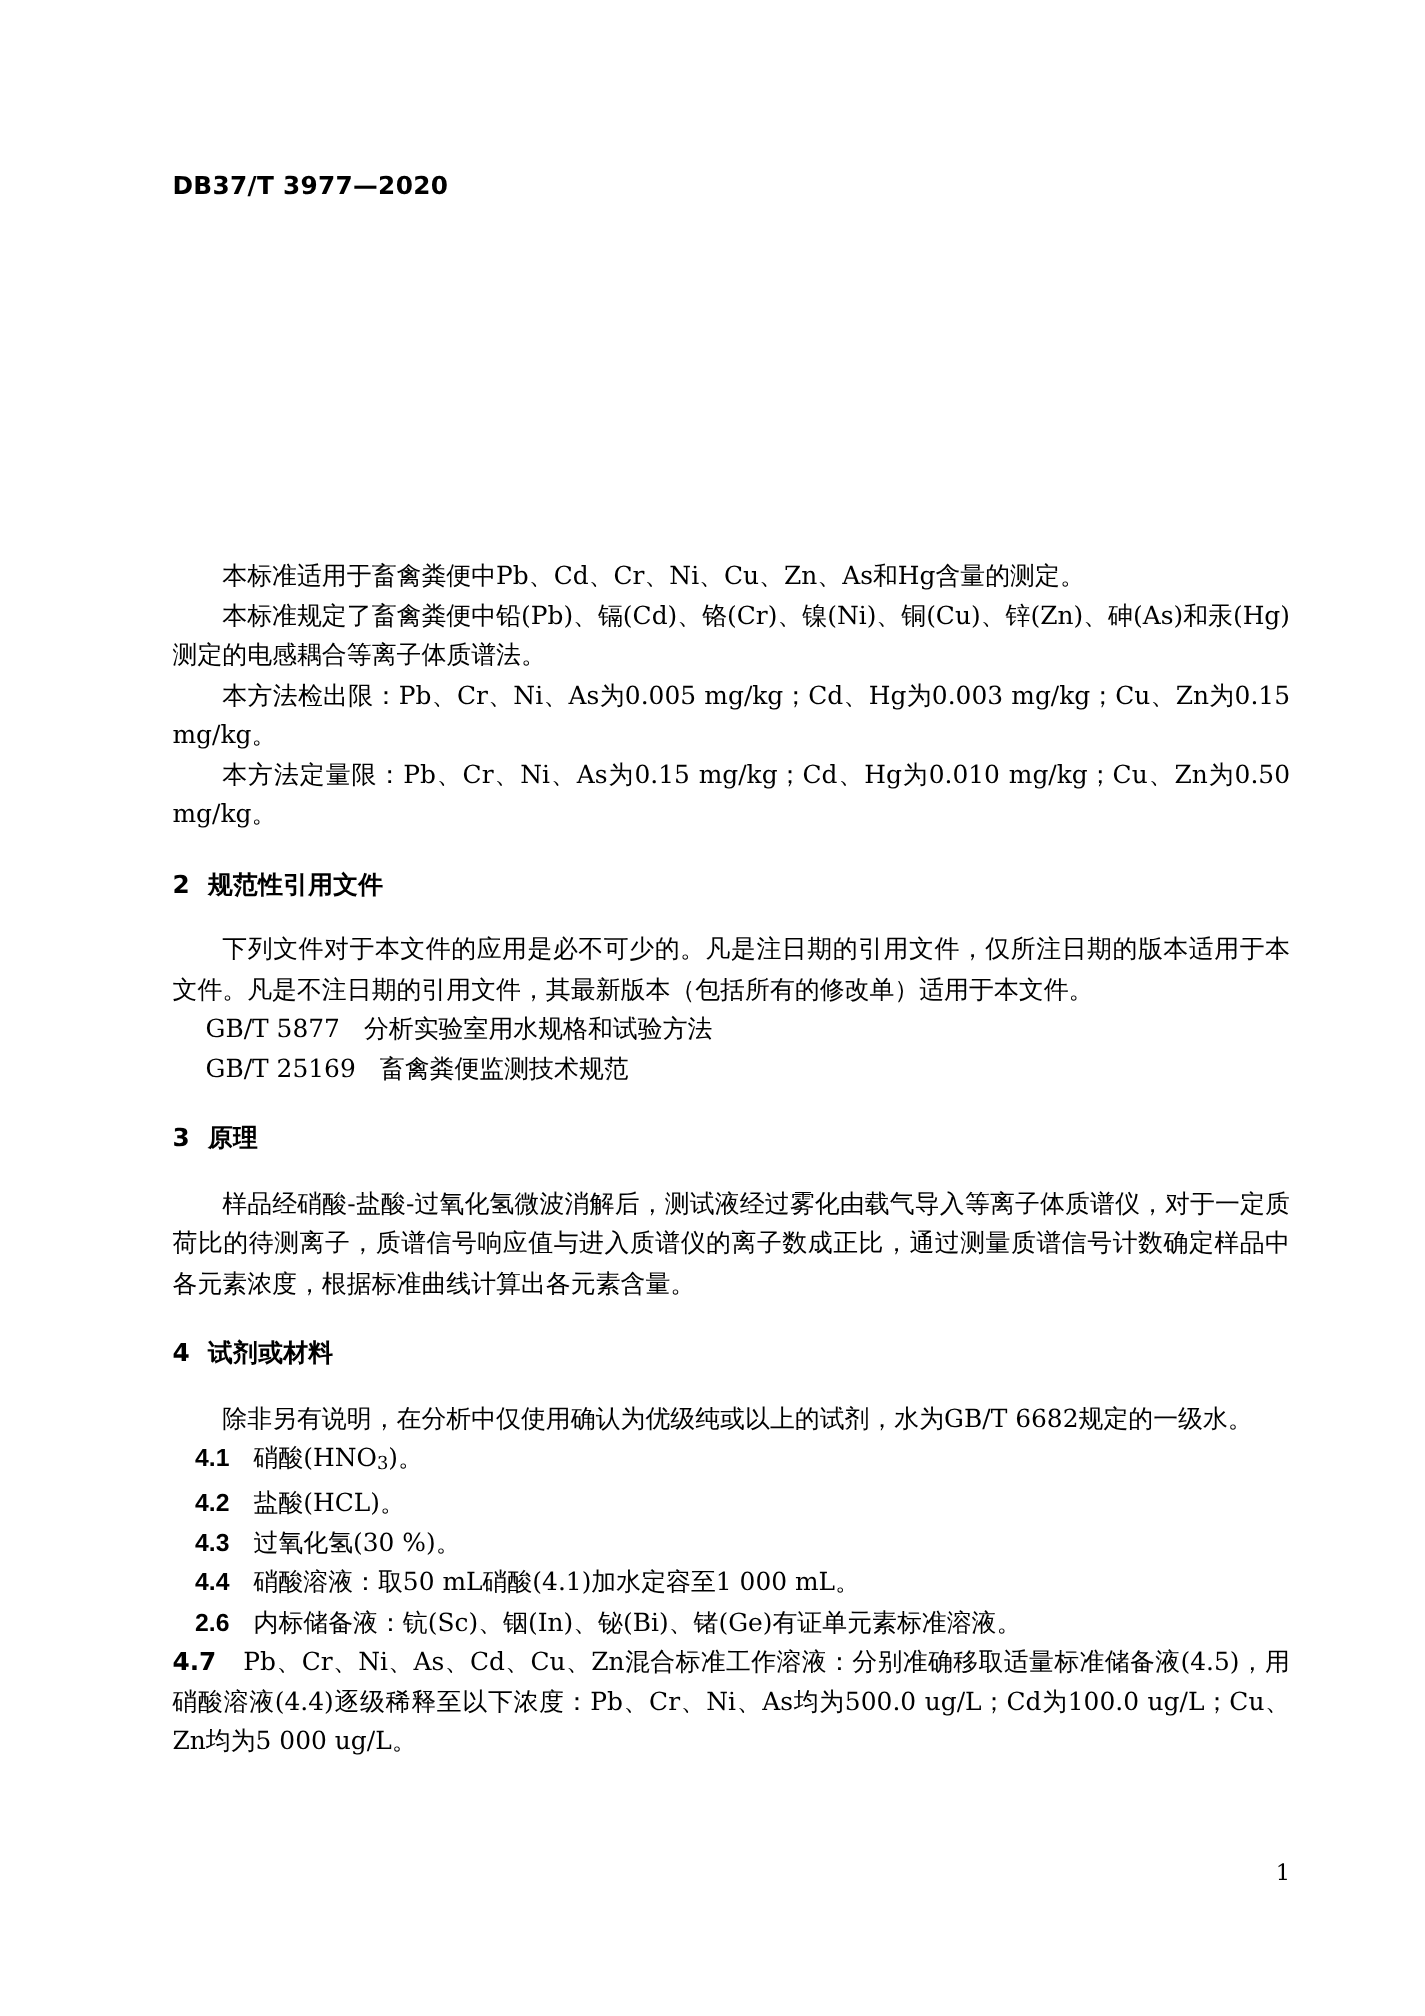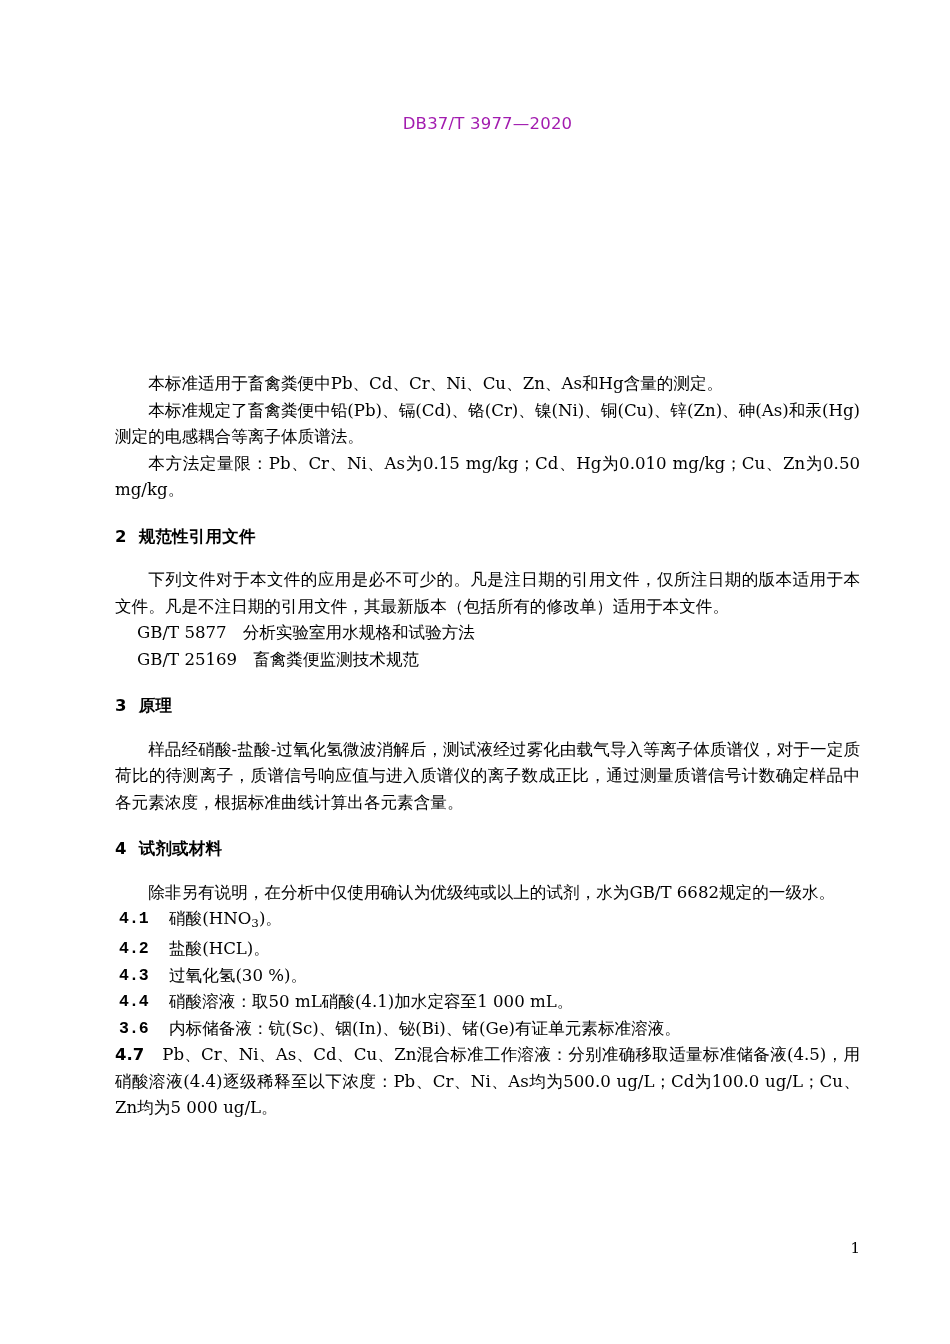--- a/index.html
+++ b/index.html
@@ -23,26 +23,26 @@
     height: 1344px;
     box-sizing: border-box;
   }
 
   
   .doc-header {
     position: absolute;
     top: 114px;
     left: 115px;
     width: 745px;
-    text-align: center;
+    text-align: left;
     font-family: "DejaVu Sans", "Liberation Sans", sans-serif;
     font-size: 16.5px;
     letter-spacing: 0.2px;
-    font-weight: 400;
-    color: #a21caf;
+    font-weight: 700;
+    color: #000000;
   }
 
   
   .doc-title {
     position: absolute;
     top: 207px;
     left: 115px;
     width: 745px;
     text-align: center;
     font-family: "DejaVu Sans", "Liberation Sans", sans-serif;
@@ -103,23 +103,23 @@
     padding: 0;
     font-size: 16.6px;
     line-height: 26.5px;
     text-align: justify;
     text-justify: inter-ideograph;
     position: relative;
     padding-left: 54px;
   }
   .clause .clause-num {
     position: absolute;
-    left: 4px;
+    left: 15px;
     top: 0;
-    font-family: Liberation Mono, monospace;
+    font-family: Liberation Sans, sans-serif;
     font-size: 16.5px;
     font-weight: 700;
   }
 
   .clause-wrap {
     font-size: 16.6px;
     line-height: 26.5px;
     text-align: justify;
     text-justify: inter-ideograph;
     margin: 0;
@@ -151,20 +151,21 @@
 <div class="page">
 
   <div class="doc-header">DB37/T 3977—2020</div>
 
 
   <div class="content">
 
     <div class="gap-after-head"></div>
     <p class="para indent">本标准适用于畜禽粪便中Pb、Cd、Cr、Ni、Cu、Zn、As和Hg含量的测定。</p>
     <p class="para indent">本标准规定了畜禽粪便中铅(Pb)、镉(Cd)、铬(Cr)、镍(Ni)、铜(Cu)、锌(Zn)、砷(As)和汞(Hg)测定的电感耦合等离子体质谱法。</p>
+    <p class="para indent">本方法检出限：Pb、Cr、Ni、As为0.005 mg/kg；Cd、Hg为0.003 mg/kg；Cu、Zn为0.15 mg/kg。</p>
     <p class="para indent">本方法定量限：Pb、Cr、Ni、As为0.15 mg/kg；Cd、Hg为0.010 mg/kg；Cu、Zn为0.50 mg/kg。</p>
 
     <div class="gap-before-head"></div>
     <h2 class="sec-head">
       <span class="num">2</span><span>规范性引用文件</span>
     </h2>
     <div class="gap-after-head"></div>
     <p class="para indent">下列文件对于本文件的应用是必不可少的。凡是注日期的引用文件，仅所注日期的版本适用于本文件。凡是不注日期的引用文件，其最新版本（包括所有的修改单）适用于本文件。</p>
     <p class="ref-line">
       <span class="ref-code">GB/T 5877</span><span>分析实验室用水规格和试验方法</span>
@@ -198,21 +199,21 @@
     <p class="clause">
       <span class="clause-num">4.3</span><span>过氧化氢(30 %)。</span>
     </p>
 
     <p class="clause">
       <span class="clause-num">4.4</span><span>硝酸溶液：取50 mL硝酸(4.1)加水定容至1 000 mL。</span>
     </p>
 
 
     <p class="clause">
-      <span class="clause-num">3.6</span><span>内标储备液：钪(Sc)、铟(In)、铋(Bi)、锗(Ge)有证单元素标准溶液。</span>
+      <span class="clause-num">2.6</span><span>内标储备液：钪(Sc)、铟(In)、铋(Bi)、锗(Ge)有证单元素标准溶液。</span>
     </p>
 
     <p class="clause-wrap">
       <span class="clause-num">4.7</span><span>Pb、Cr、Ni、As、Cd、Cu、Zn混合标准工作溶液：分别准确移取适量标准储备液(4.5)，用硝酸溶液(4.4)逐级稀释至以下浓度：Pb、Cr、Ni、As均为500.0 ug/L；Cd为100.0 ug/L；Cu、Zn均为5 000 ug/L。</span>
     </p>
 
   </div>
 
   <div class="page-number">1</div>
 

